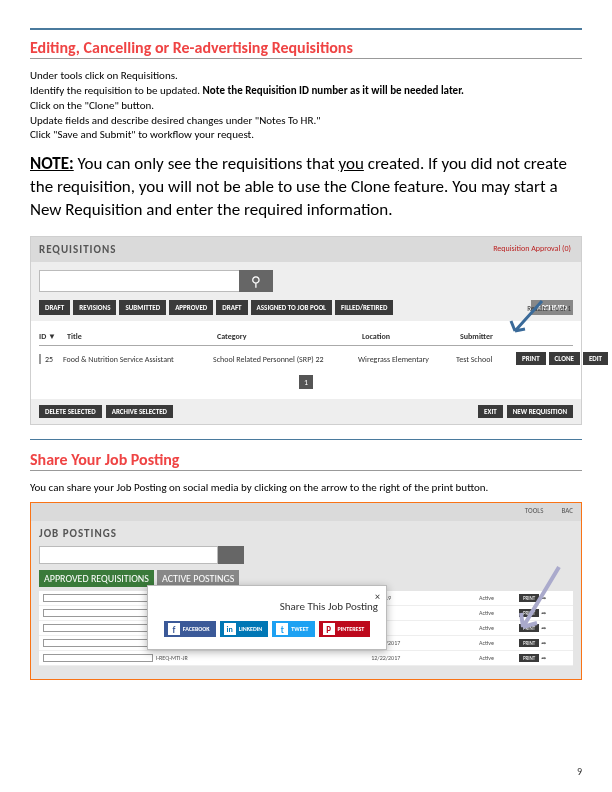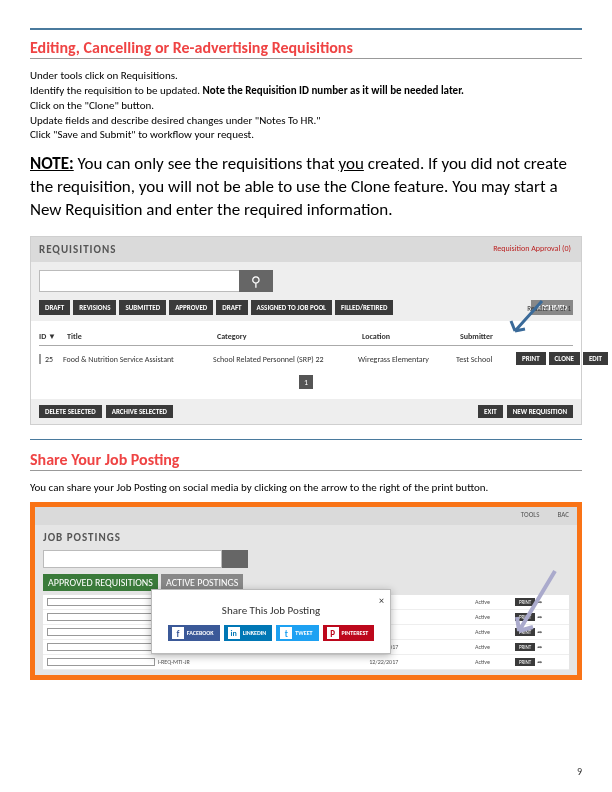--- a/index.html
+++ b/index.html
@@ -35,41 +35,41 @@
 .th-sub{flex:0 0 60px}
 .td-row{display:flex;font-size:8px;color:#333;padding:6px 0;align-items:center}
 .cb{width:10px;height:10px;border:1px solid #999;margin-right:4px}
 .row-btns{display:flex;gap:3px;margin-left:auto}
 .mini-btn{background:#3a3a3a;color:#fff;font-size:7px;padding:2px 6px;font-weight:700}
 .pager{text-align:center;padding:4px 0}
 .pager span{display:inline-block;background:#555;color:#fff;font-size:8px;width:14px;height:14px;line-height:14px}
 .bottom-row{display:flex;padding:6px 8px;gap:4px;background:#eee}
 .bottom-row .spacer{flex:1}
 .share-text{font-size:11px;margin:4px 0 8px}
-.screenshot2{background:#e5e5e5;border:5px solid #f97316;height:178px;position:relative;overflow:hidden;font-size:8px}
+.screenshot2{background:#e5e5e5;border:1px solid #f97316;height:178px;position:relative;overflow:hidden;font-size:8px}
 .ss2-top{background:#dadada;height:18px;position:relative}
 .ss2-tools{position:absolute;right:8px;top:3px;font-size:7px;color:#555;display:flex;gap:18px}
 .ss2-jp{padding:6px 8px;font-weight:700;color:#555;letter-spacing:1px;font-size:11px}
 .ss2-search{padding:0 8px 6px;display:flex}
 .ss2-search input{flex:0 0 130px;height:18px;border:1px solid #bbb;background:#fff}
 .ss2-search .sb{width:26px;height:18px;background:#666}
 .ss2-tabs{padding:0 8px 4px;display:flex;gap:3px}
 .ss2-tab{background:#3a7a3a;color:#fff;font-size:10px;padding:2px 5px;font-weight:400}
 .ss2-tab.gray{background:#888}
 .ss2-grid{background:#fff;margin:0 8px;position:relative}
 .ss2-hdr{display:flex;font-size:6px;font-weight:700;color:#333;padding:3px 4px;border-bottom:1px solid #aaa}
 .ss2-hdr>div{flex:1}
 .ss2-row{display:flex;font-size:6px;color:#555;padding:3px 4px;border-bottom:1px solid #eee;align-items:center}
 .ss2-row>div{flex:1}
 .ss2-cb{width:8px;height:8px;border:1px solid #999;flex:0 0 8px;margin-right:3px}
 .ss2-rowbtn{background:#3a3a3a;color:#fff;font-size:5px;padding:1px 4px;margin-right:2px}
 .ss2-shareicon{flex:0 0 14px}
 .modal{position:absolute;left:116px;top:82px;width:240px;background:#fff;border:1px solid #bbb;box-shadow:0 2px 8px rgba(0,0,0,.3);padding:10px 8px 12px;z-index:10}
 .modal .close{position:absolute;right:6px;top:4px;font-size:10px;color:#333}
-.modal-title{text-align:center;font-size:11px;color:#333;margin:4px 0 8px}
+.modal-title{text-align:right;font-size:11px;color:#333;margin:4px 0 8px}
 .socials{display:flex;gap:4px;justify-content:center}
 .soc{display:flex;align-items:center;font-size:6px;color:#fff;height:16px;padding:0 6px 0 4px;font-weight:700}
 .soc .ic{width:12px;height:12px;background:#fff;margin-right:3px;display:flex;align-items:center;justify-content:center;font-weight:700}
 .fb{background:#3b5998}.fb .ic{color:#3b5998;font-size:9px}
 .li{background:#0077b5}.li .ic{color:#0077b5;font-size:8px}
 .tw{background:#1da1f2}.tw .ic{color:#1da1f2;font-size:9px}
 .pt{background:#bd081c}.pt .ic{color:#bd081c;font-size:9px}
 .arrow2{position:absolute;right:14px;top:60px;width:56px;height:80px;z-index:5}
 .arrow2 svg{width:100%;height:100%}
 .page-num{position:absolute;right:30px;bottom:14px;font-size:10px;color:#333}

